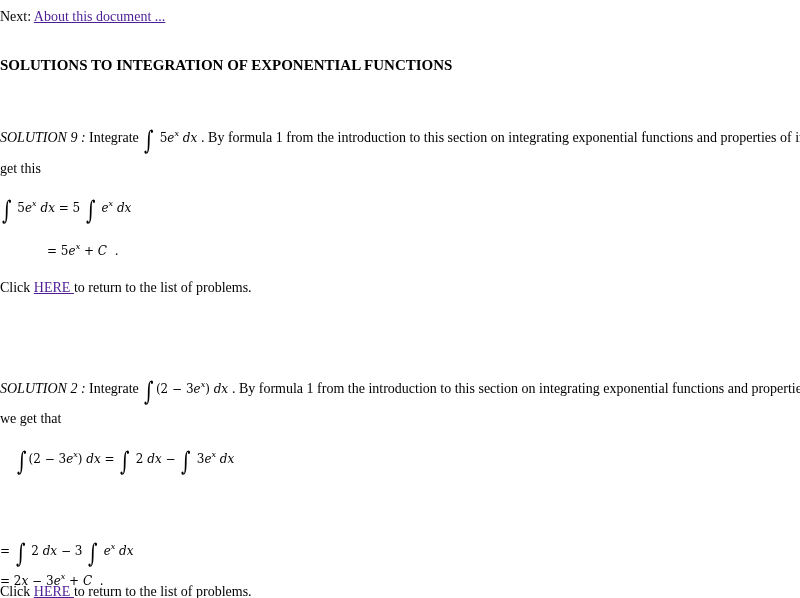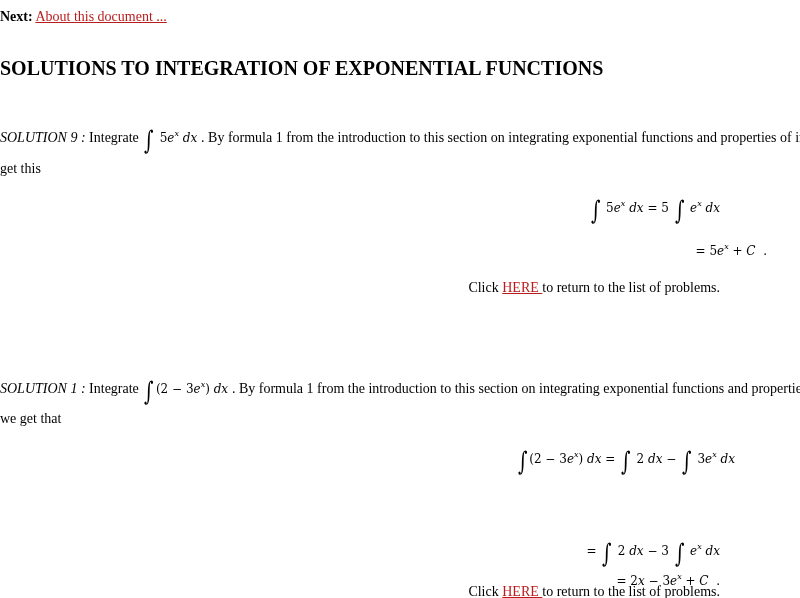--- a/index.html
+++ b/index.html
@@ -1,38 +1,38 @@
 <!DOCTYPE html>
 <html><head>
   <meta charset="utf-8">
   <style>
     html, body { margin: 0; padding: 0; background: #ffffff; }
     body {
       width: 800px; height: 598px; overflow: hidden; position: relative;
       font-family: "Liberation Serif", serif; font-size: 14px; color: #000;
     }
-    a { color: #b91c1c; text-decoration: underline; }
+    a { color: #4c1d95; text-decoration: underline; }
     .abs { position: absolute; white-space: nowrap; }
     .nav { left: 0; top: 9px; }
-    .nav b { font-weight: bold; }
+    .nav b { font-weight: normal; }
     h1 {
       position: absolute; left: 0; top: 57px; margin: 0;
-      font-size: 20px; font-weight: bold; white-space: nowrap;
+      font-size: 15px; font-weight: bold; white-space: nowrap;
     }
     .para { left: 0; white-space: nowrap; }
     .sol-label { font-style: italic; font-family: "Liberation Serif", serif; }
     .math { font-family: "DejaVu Serif", serif; font-size: 12px; }
     .mi { font-style: italic; }
     .int {
       font-family: "DejaVu Serif", serif; font-size: 26px; font-style: italic;
       display: inline-block; transform: scaleX(0.7); vertical-align: -7px;
       line-height: 1;
     }
     sup { font-size: 8px; font-style: italic; vertical-align: 6px; line-height: 0; }
-    .center { left: 0; width: 720px; text-align: right; }
+    .center { left: 0; width: 720px; text-align: left; }
     .eq { font-family: "DejaVu Serif", serif; font-size: 12px; }
   </style>
 </head>
 <body>
 
 <div class="abs nav">
   <b>Next:</b>
   <a href="#">About this document ...</a>
 </div>
 
@@ -54,21 +54,21 @@
 <div class="abs center eq" style="top:244px;padding-left:47px;">
   = 5<span class="mi">e</span><sup>x</sup> + <span class="mi">C</span> &nbsp;.
 </div>
 
 <div class="abs center" style="top:280px;">
   <span>Click</span>
   <a href="#">HERE </a><span>to return to the list of problems.</span>
 </div>
 
 <div class="abs para" style="top:378px;">
-  <span class="sol-label">SOLUTION 1 :</span>
+  <span class="sol-label">SOLUTION 2 :</span>
   <span>Integrate</span>
   <span class="math">
     <span class="int">∫</span>(2 − 3<span class="mi">e</span><sup>x</sup>) <span class="mi">dx</span>
   </span>
   <span>. By formula 1 from the introduction to this section on integrating exponential functions and properties of integrals</span>
 </div>
 <div class="abs para" style="top:411px;">we get that</div>
 
 <div class="abs center eq" style="top:448px;padding-left:15px;">
   <span class="int">∫</span>(2 − 3<span class="mi">e</span><sup>x</sup>) <span class="mi">dx</span> = <span class="int">∫</span> 2 <span class="mi">dx</span> − <span class="int">∫</span> 3<span class="mi">e</span><sup>x</sup> <span class="mi">dx</span>

